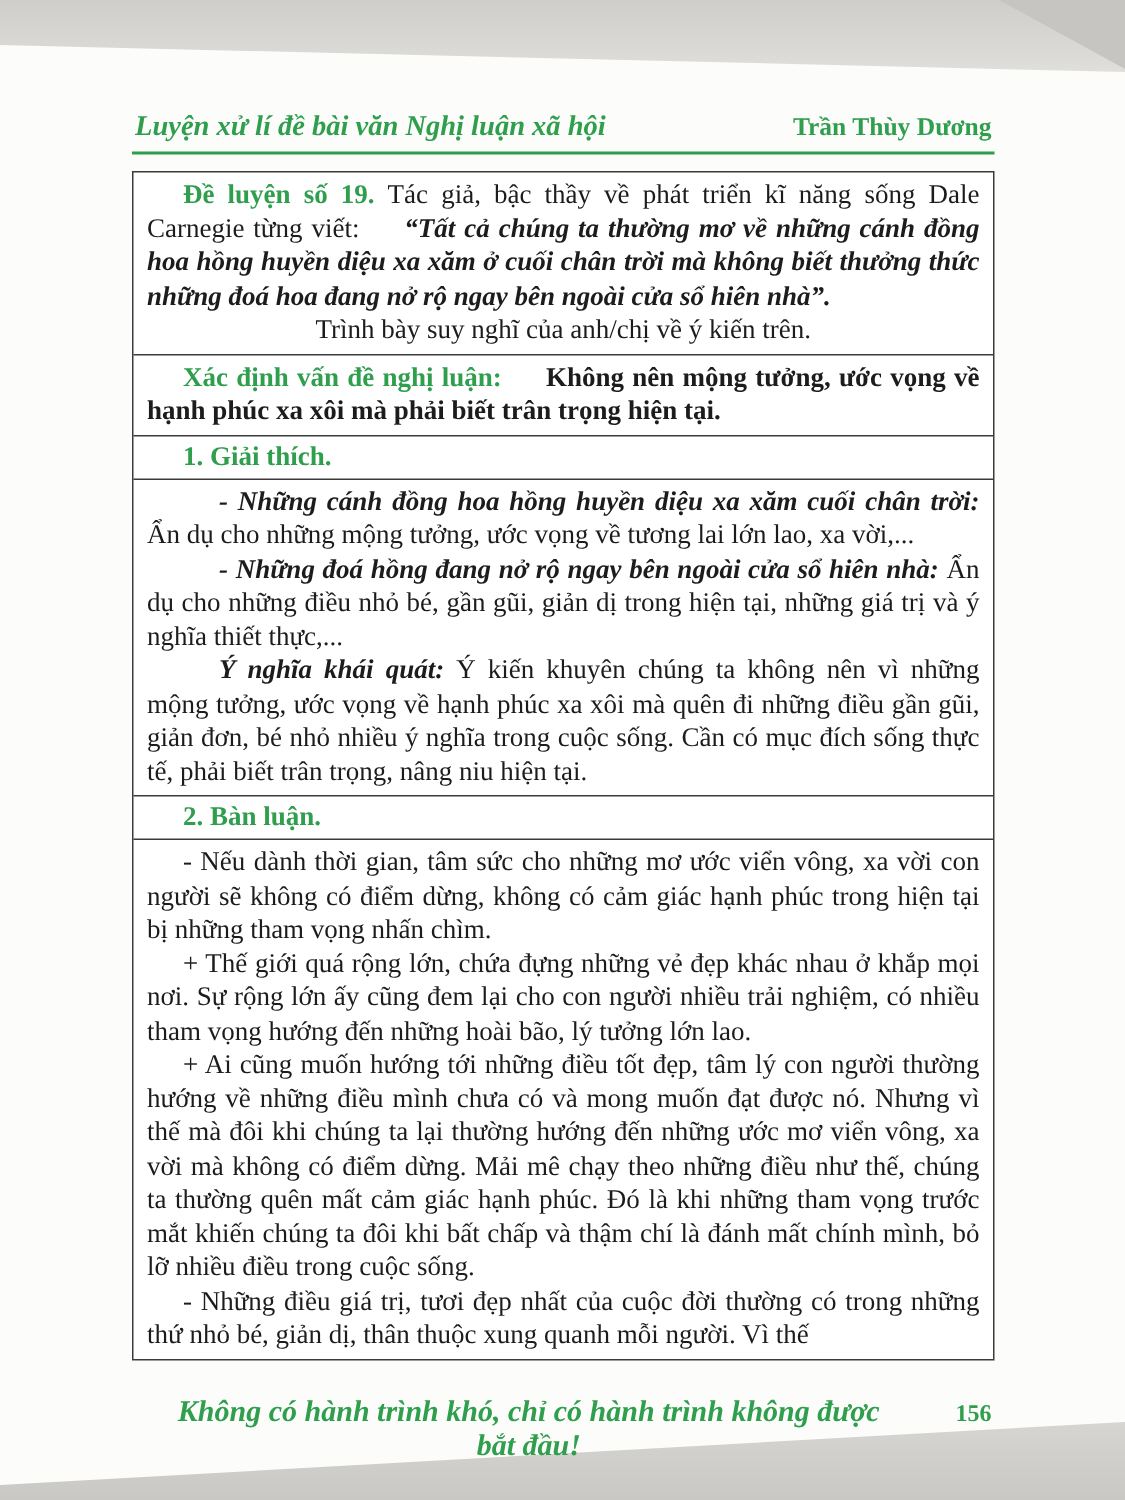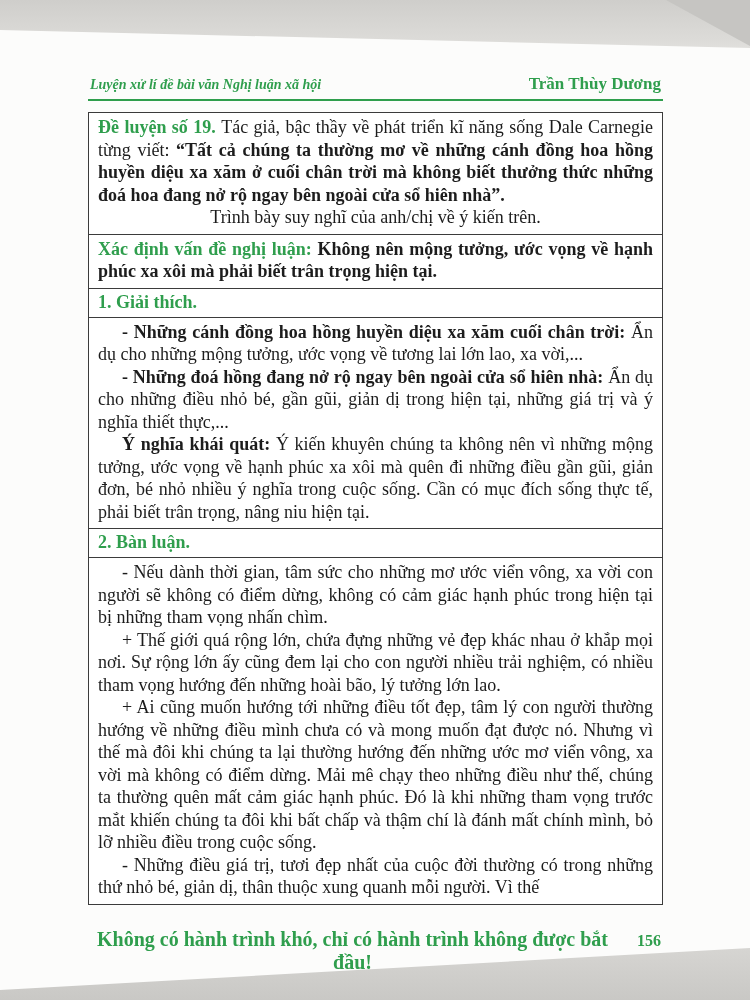--- a/index.html
+++ b/index.html
@@ -26,35 +26,35 @@
   }
   .artifact-bottom {
     position:absolute; bottom:0; left:0; width:750px; height:60px;
     background:linear-gradient(180deg,#d8d7d4 0%,#c9c8c5 100%);
     clip-path:polygon(0 50px, 100% 8px, 100% 100%, 0 100%);
     z-index:0;
   }
   .page { position:absolute; left:88px; top:74px; width:575px; z-index:1; }
 
   .hdr { display:flex; justify-content:space-between; align-items:baseline; padding:0 2px; }
-  .hdr-title { font-size:14px; font-weight:bold; font-style:italic; }
+  .hdr-title { font-size:19px; font-weight:bold; font-style:italic; }
   .hdr-author { font-size:17px; font-weight:bold; }
   .green { color:#2f9e4d; }
   .hdr-rule { margin-top:5px; border-top:2.5px solid #2f9e4d; }
 
   .tbl { margin-top:11px; border:1.4px solid #3b3b3b; background:#fff; }
   .row { padding:3px 9px 5px; }
   .row + .row { border-top:1.4px solid #3b3b3b; }
   .sechead { padding:2px 9px 3px; }
 
   .para { font-size:18px; line-height:22.5px; text-align:justify; }
   .ind { text-indent:24px; }
   .center { text-align:center; text-indent:0; }
-  .b { font-weight:bold; }
-  .i { }
+  .b { font-weight:bold;margin-left:24px; }
+  .i { font-style:italic; }
   .sec-label { font-size:18px; line-height:23px; }
 
   .ftr { display:flex; align-items:baseline; margin-top:23px; padding:0 2px; }
   .ftr-quote { flex:1; text-align:center; font-size:20px; }
   .ftr-page { width:46px; text-align:right; font-size:16px; }
 </style>
 </head>
 <body>
 
 <div class="artifact-top"></div>

